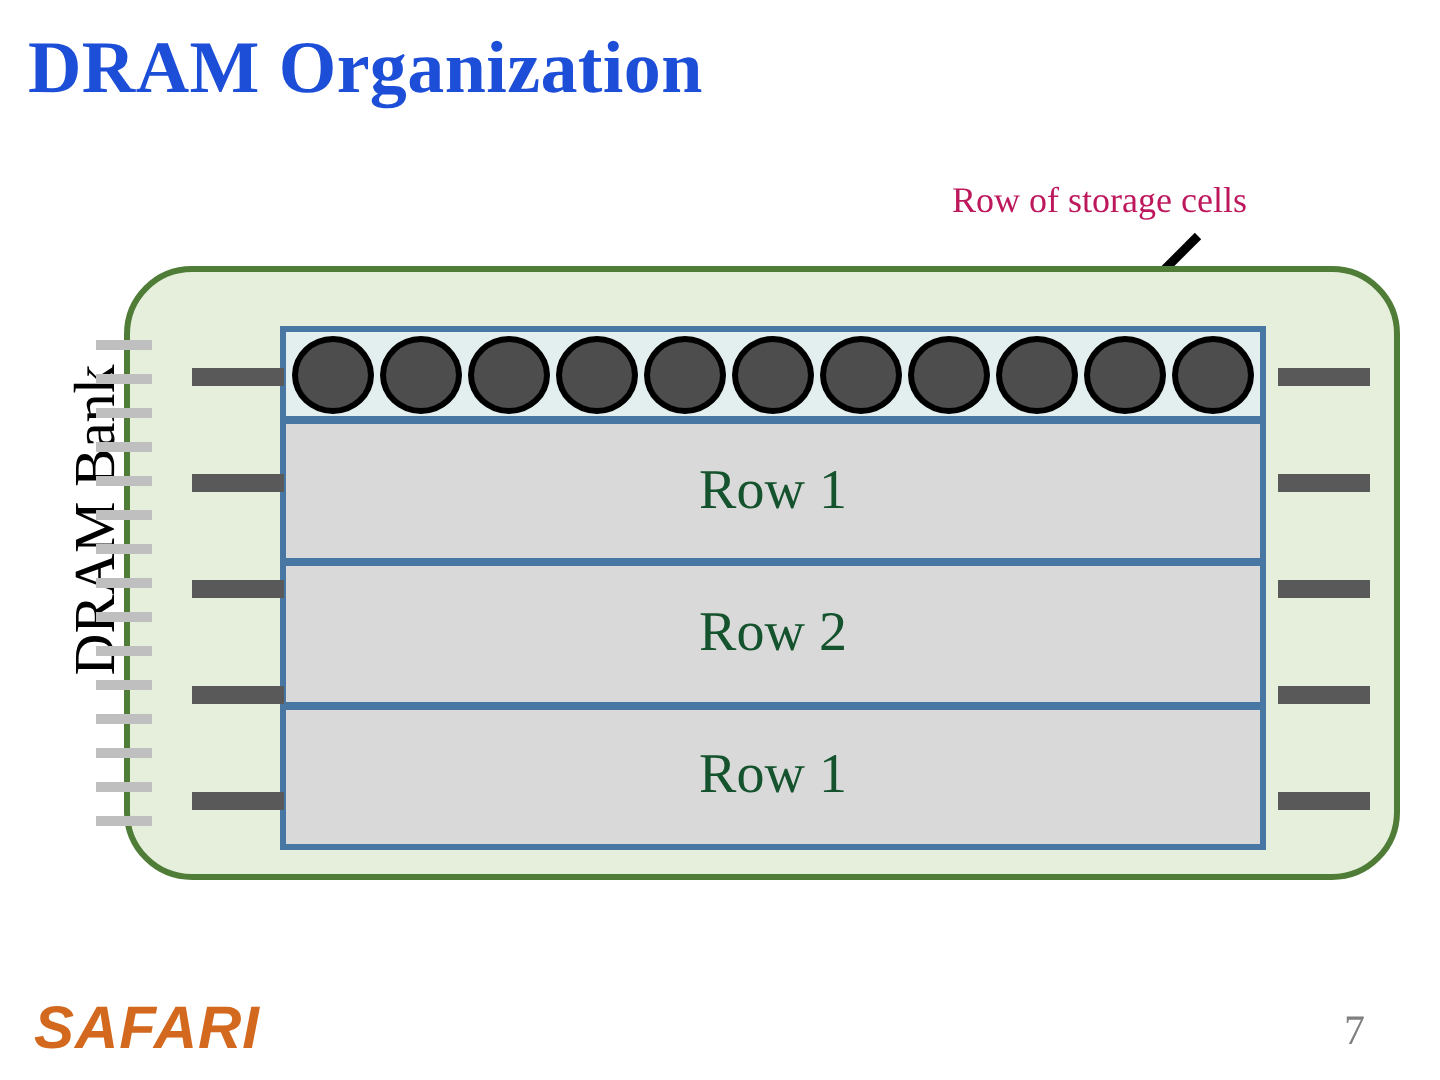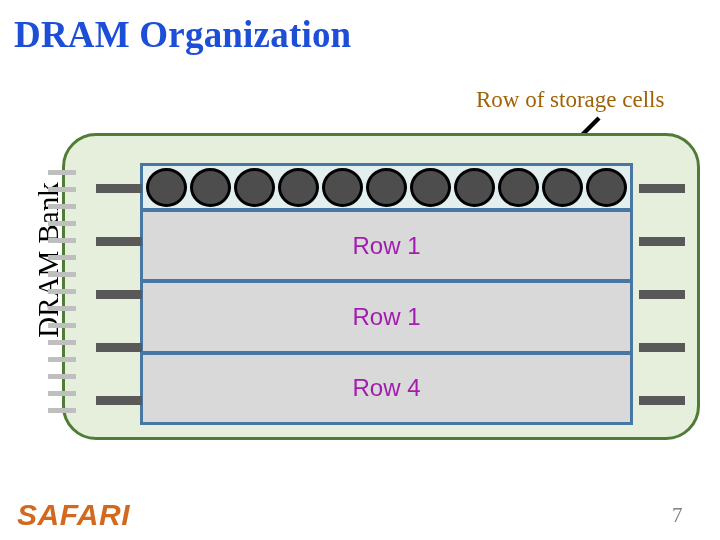--- a/index.html
+++ b/index.html
@@ -29,23 +29,23 @@
     letter-spacing: 0.2px;
     white-space: nowrap;
   }
 
   
   #callout-label {
     position: absolute;
     left: 476px;
     top: 86px;
     font-family: "Liberation Serif", serif;
-    font-size: 23px;
+    font-size: 18px;
     line-height: 28px;
-    color: #a16207;
+    color: #be185d;
     white-space: nowrap;
   }
   #callout-arrow {
     position: absolute;
     left: 515px;
     top: 108px;
     width: 100px;
     height: 86px;
     pointer-events: none;
   }
@@ -148,24 +148,24 @@
     border-bottom: 4px solid #4877a4;
     display: flex;
     align-items: center;
     justify-content: center;
     box-sizing: border-box;
   }
   .array-row:last-child {
     border-bottom: none;
   }
   .array-row-label {
-    font-family: Liberation Sans, sans-serif;
-    font-size: 24px;
+    font-family: Liberation Serif, serif;
+    font-size: 28px;
     line-height: 26px;
-    color: #a21caf;
+    color: #14532d;
     white-space: nowrap;
   }
 
   
   .row-connector {
     position: absolute;
     width: 46px;
     height: 9px;
     background: #595959;
   }
@@ -249,24 +249,24 @@
       <div class="storage-cell"></div>
       <div class="storage-cell"></div>
       <div class="storage-cell"></div>
     </div>
 
   <div id="array-rows">
       <div class="array-row">
         <div class="array-row-label">Row 1</div>
       </div>
       <div class="array-row">
-        <div class="array-row-label">Row 1</div>
+        <div class="array-row-label">Row 2</div>
       </div>
       <div class="array-row">
-        <div class="array-row-label">Row 4</div>
+        <div class="array-row-label">Row 1</div>
       </div>
     </div>
 </div>
 
 <div id="safari-logo">SAFARI</div>
 
 <div id="page-number">7</div>
 
 <div class="row-connector left" style="top: 184px; background: rgb(89, 89, 89);"></div>
 <div class="row-connector left" style="top: 237px; background: rgb(89, 89, 89);"></div>

